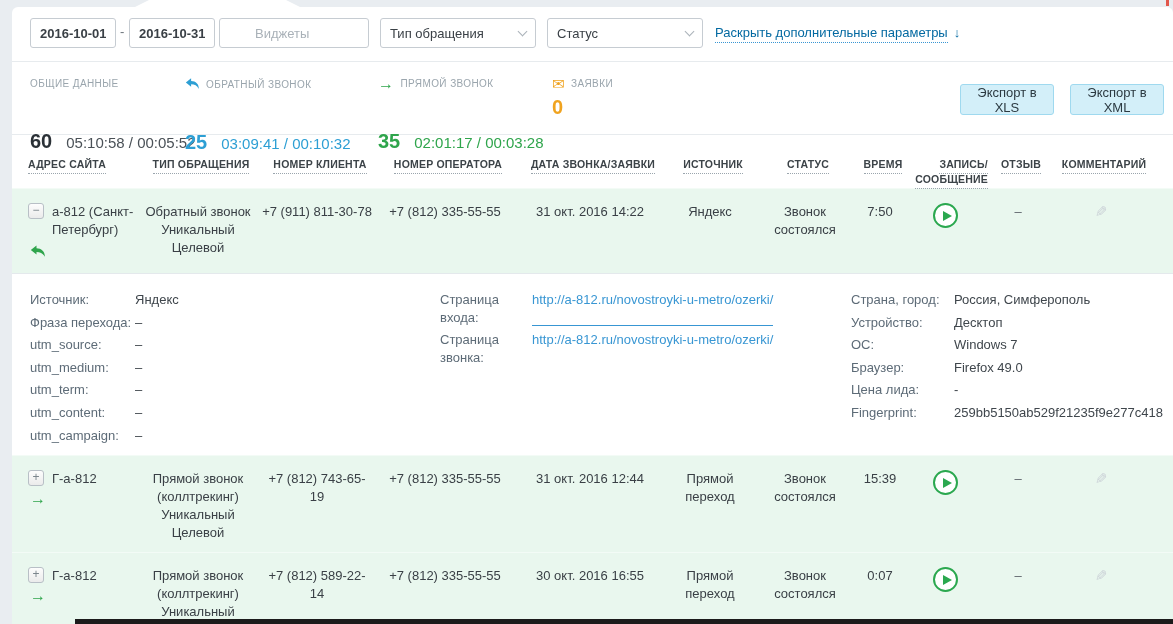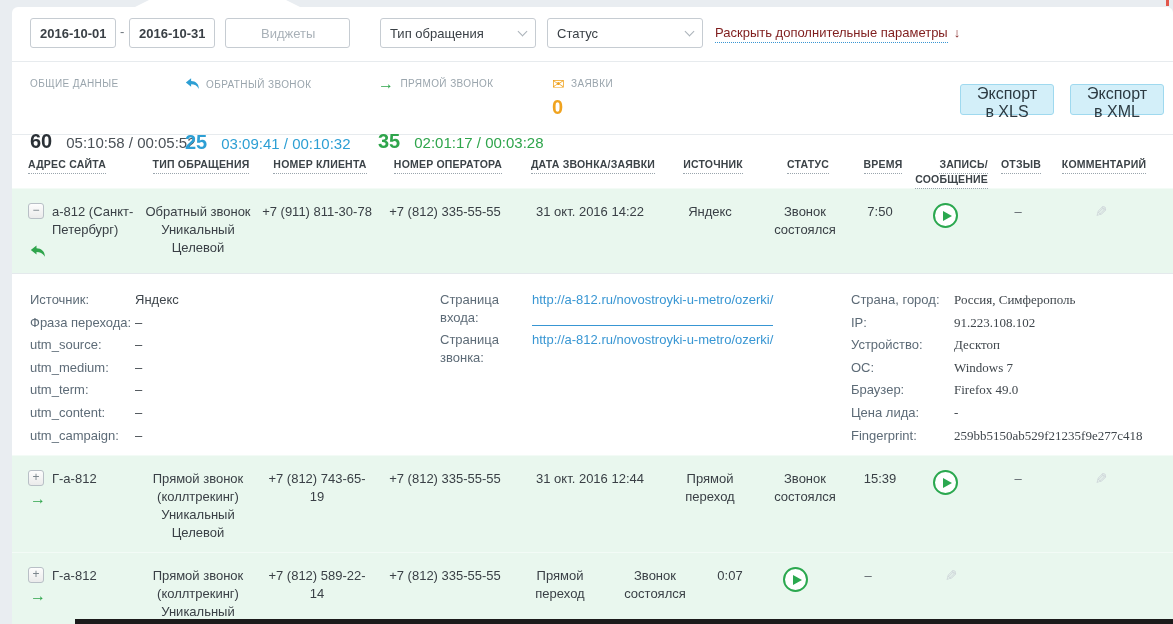--- a/index.html
+++ b/index.html
@@ -17,47 +17,47 @@
 
   
   .filterbar { position:relative; height:55px; border-bottom:1px solid #e7ebee; }
   .inp, .sel {
     position:absolute; top:11px; height:30px; border:1px solid #c6ccd2; border-radius:3px;
     background:#fff; font-family:inherit; font-size:13px; color:#3a4046; padding:0 9px;
   }
   .inp.date { left:18px; width:86px; font-weight:bold; }
   .dash-sep { position:absolute; left:108px; top:17px; color:#6b737a; }
   .inp.date2 { left:117px; }
-  .inp.widgets { left:213px; width:125px; font-weight:normal;padding-left:35px; }
+  .inp.widgets { left:207px; width:150px; font-weight:normal;padding-left:35px; }
   .inp.widgets::placeholder { color:#a9b1b8; }
   .sel { left:368px; width:156px; display:flex; align-items:center; justify-content:space-between; cursor:pointer; }
   .sel.status { left:535px; }
   .chev { width:7px; height:7px; border-right:1px solid #aab2b9; border-bottom:1px solid #aab2b9;
     transform:rotate(45deg); margin-top:-4px; }
-  .more-link { position:absolute; left:703px; top:18px; color:#7f1d1d; text-decoration:none; cursor:pointer; }
+  .more-link { position:absolute; left:703px; top:18px; color:#0369a1; text-decoration:none; cursor:pointer; }
   .more-link .txt { border-bottom:1px dotted #3896d3; padding-bottom:2px; }
   .more-link .arr { margin-left:6px; border-bottom:none; }
 
   
   .statsbar { position:relative; height:73px; border-bottom:1px solid #e7ebee; }
   .stat { position:absolute; top:16px; }
   .stat .lab { font-size:10px; letter-spacing:.4px; color:#9aa5ad; display:flex; align-items:center; gap:6px; text-transform:uppercase; }
   .stat .vals { margin-top:7px; display:flex; align-items:baseline; gap:14px; }
   .stat .num { font-size:20px; font-weight:bold; }
   .stat .tm { font-size:15px;margin-top:38px; }
   .stat.total { left:18px; }  .stat.total .num { color:#2b3137; } .stat.total .tm { color:#4a5157; }
   .stat.cb { left:173px; }    .stat.cb .num, .stat.cb .tm { color:#2d9fd4; }
   .stat.dc { left:366px; }    .stat.dc .num, .stat.dc .tm { color:#2fa54c; }
   .stat.rq { left:540px; }    .stat.rq .num { color:#f0a31f; }
   .icon-reply { display:inline-flex; }
   .icon-reply.blue { color:#2d9fd4; }
   .icon-reply.green { color:#2fa54c; }
   .icon-arrow { color:#2fa54c; font-size:16px; font-weight:bold; line-height:10px; }
   .icon-mail { color:#f0a31f; font-size:15px; line-height:10px; }
-  .export { position:absolute; top:22px; height:31px; padding:0 16px; font-family:inherit; font-size:16px;
+  .export { position:absolute; top:22px; height:31px; padding:0 16px; font-family:inherit; font-size:13px;
     color:#2c3a42; background:#d3eff9; border:1px solid #9fd9ef; border-radius:3px; cursor:pointer; }
   .export.xls { left:948px; width:94px; }
   .export.xml { left:1058px; width:94px; }
 
   
   .thead { display:flex; padding:22px 0 0 16px; height:53px; align-items:flex-start;
     font-size:10.5px; font-weight:bold; color:#3c4348; letter-spacing:.2px; }
   .thead .th span { border-bottom:1px dotted #9aa5ad; padding-bottom:3px; cursor:pointer; line-height:15px; }
   .col-address { width:112px; text-align:left; }
   .col-type    { width:122px; text-align:center; }
@@ -92,21 +92,21 @@
   .dcol { position:absolute; top:17px; }
   .dcol.left { left:18px; }
   .dcol.mid { left:428px; }
   .dcol.right { left:839px; }
   .drow { display:flex; margin-bottom:5px; line-height:17.6px; }
   .dlab { color:#5d6b77; }
   .left .dlab { width:105px; }
   .mid .dlab { width:92px; }
   .right .dlab { width:103px; }
   .dval { color:#3f464c; }
-  .right .dval { max-width:215px; white-space:nowrap; overflow:hidden;font-family:Liberation Serif, serif; }
+  .right .dval { max-width:215px; white-space:nowrap; overflow:hidden; }
   a.dlink { color:#3896d3; text-decoration:none; }
   a.dlink.u { border-bottom:1px solid #3896d3; }
 
   .bottom-black { position:absolute; left:75px; right:0; bottom:0; height:5px; background:#1b1b1b; z-index:6; }
 </style>
 </head>
 <body>
 
 <div class="top-strip">
   <div class="top-tab"></div>
@@ -259,24 +259,20 @@
           <span class="dlab">Страница звонка:</span>
           <a class="dlink">http://a-812.ru/novostroyki-u-metro/ozerki/</a>
         </div>
     </div>
     <div class="dcol right">
       <div class="drow">
           <span class="dlab">Страна, город:</span>
           <span class="dval">Россия, Симферополь</span>
         </div>
       <div class="drow">
-          <span class="dlab">IP:</span>
-          <span class="dval">91.223.108.102</span>
-        </div>
-      <div class="drow">
           <span class="dlab">Устройство:</span>
           <span class="dval">Десктоп</span>
         </div>
       <div class="drow">
           <span class="dlab">ОС:</span>
           <span class="dval">Windows 7</span>
         </div>
       <div class="drow">
           <span class="dlab">Браузер:</span>
           <span class="dval">Firefox 49.0</span>
@@ -318,20 +314,21 @@
     <div class="cell col-address">
       <div class="site-line">
         <div class="expand">+</div>
         <span class="sitename">Г-а-812</span>
       </div>
       <div class="dir icon-arrow">→</div>
     </div>
     <div class="cell col-type">Прямой звонок (коллтрекинг) Уникальный</div>
     <div class="cell col-client">+7 (812) 589-22-14</div>
     <div class="cell col-oper">+7 (812) 335-55-55</div>
+    <div class="cell col-date">30 окт. 2016 16:55</div>
     <div class="cell col-source">Прямой переход</div>
     <div class="cell col-status">Звонок состоялся</div>
     <div class="cell col-time">0:07</div>
     <div class="cell col-record">
         <div class="play"></div>
       </div>
     <div class="cell col-review dashval">–</div>
     <div class="cell col-comment"><span class="pencil">✎</span></div>
   </div>
 

